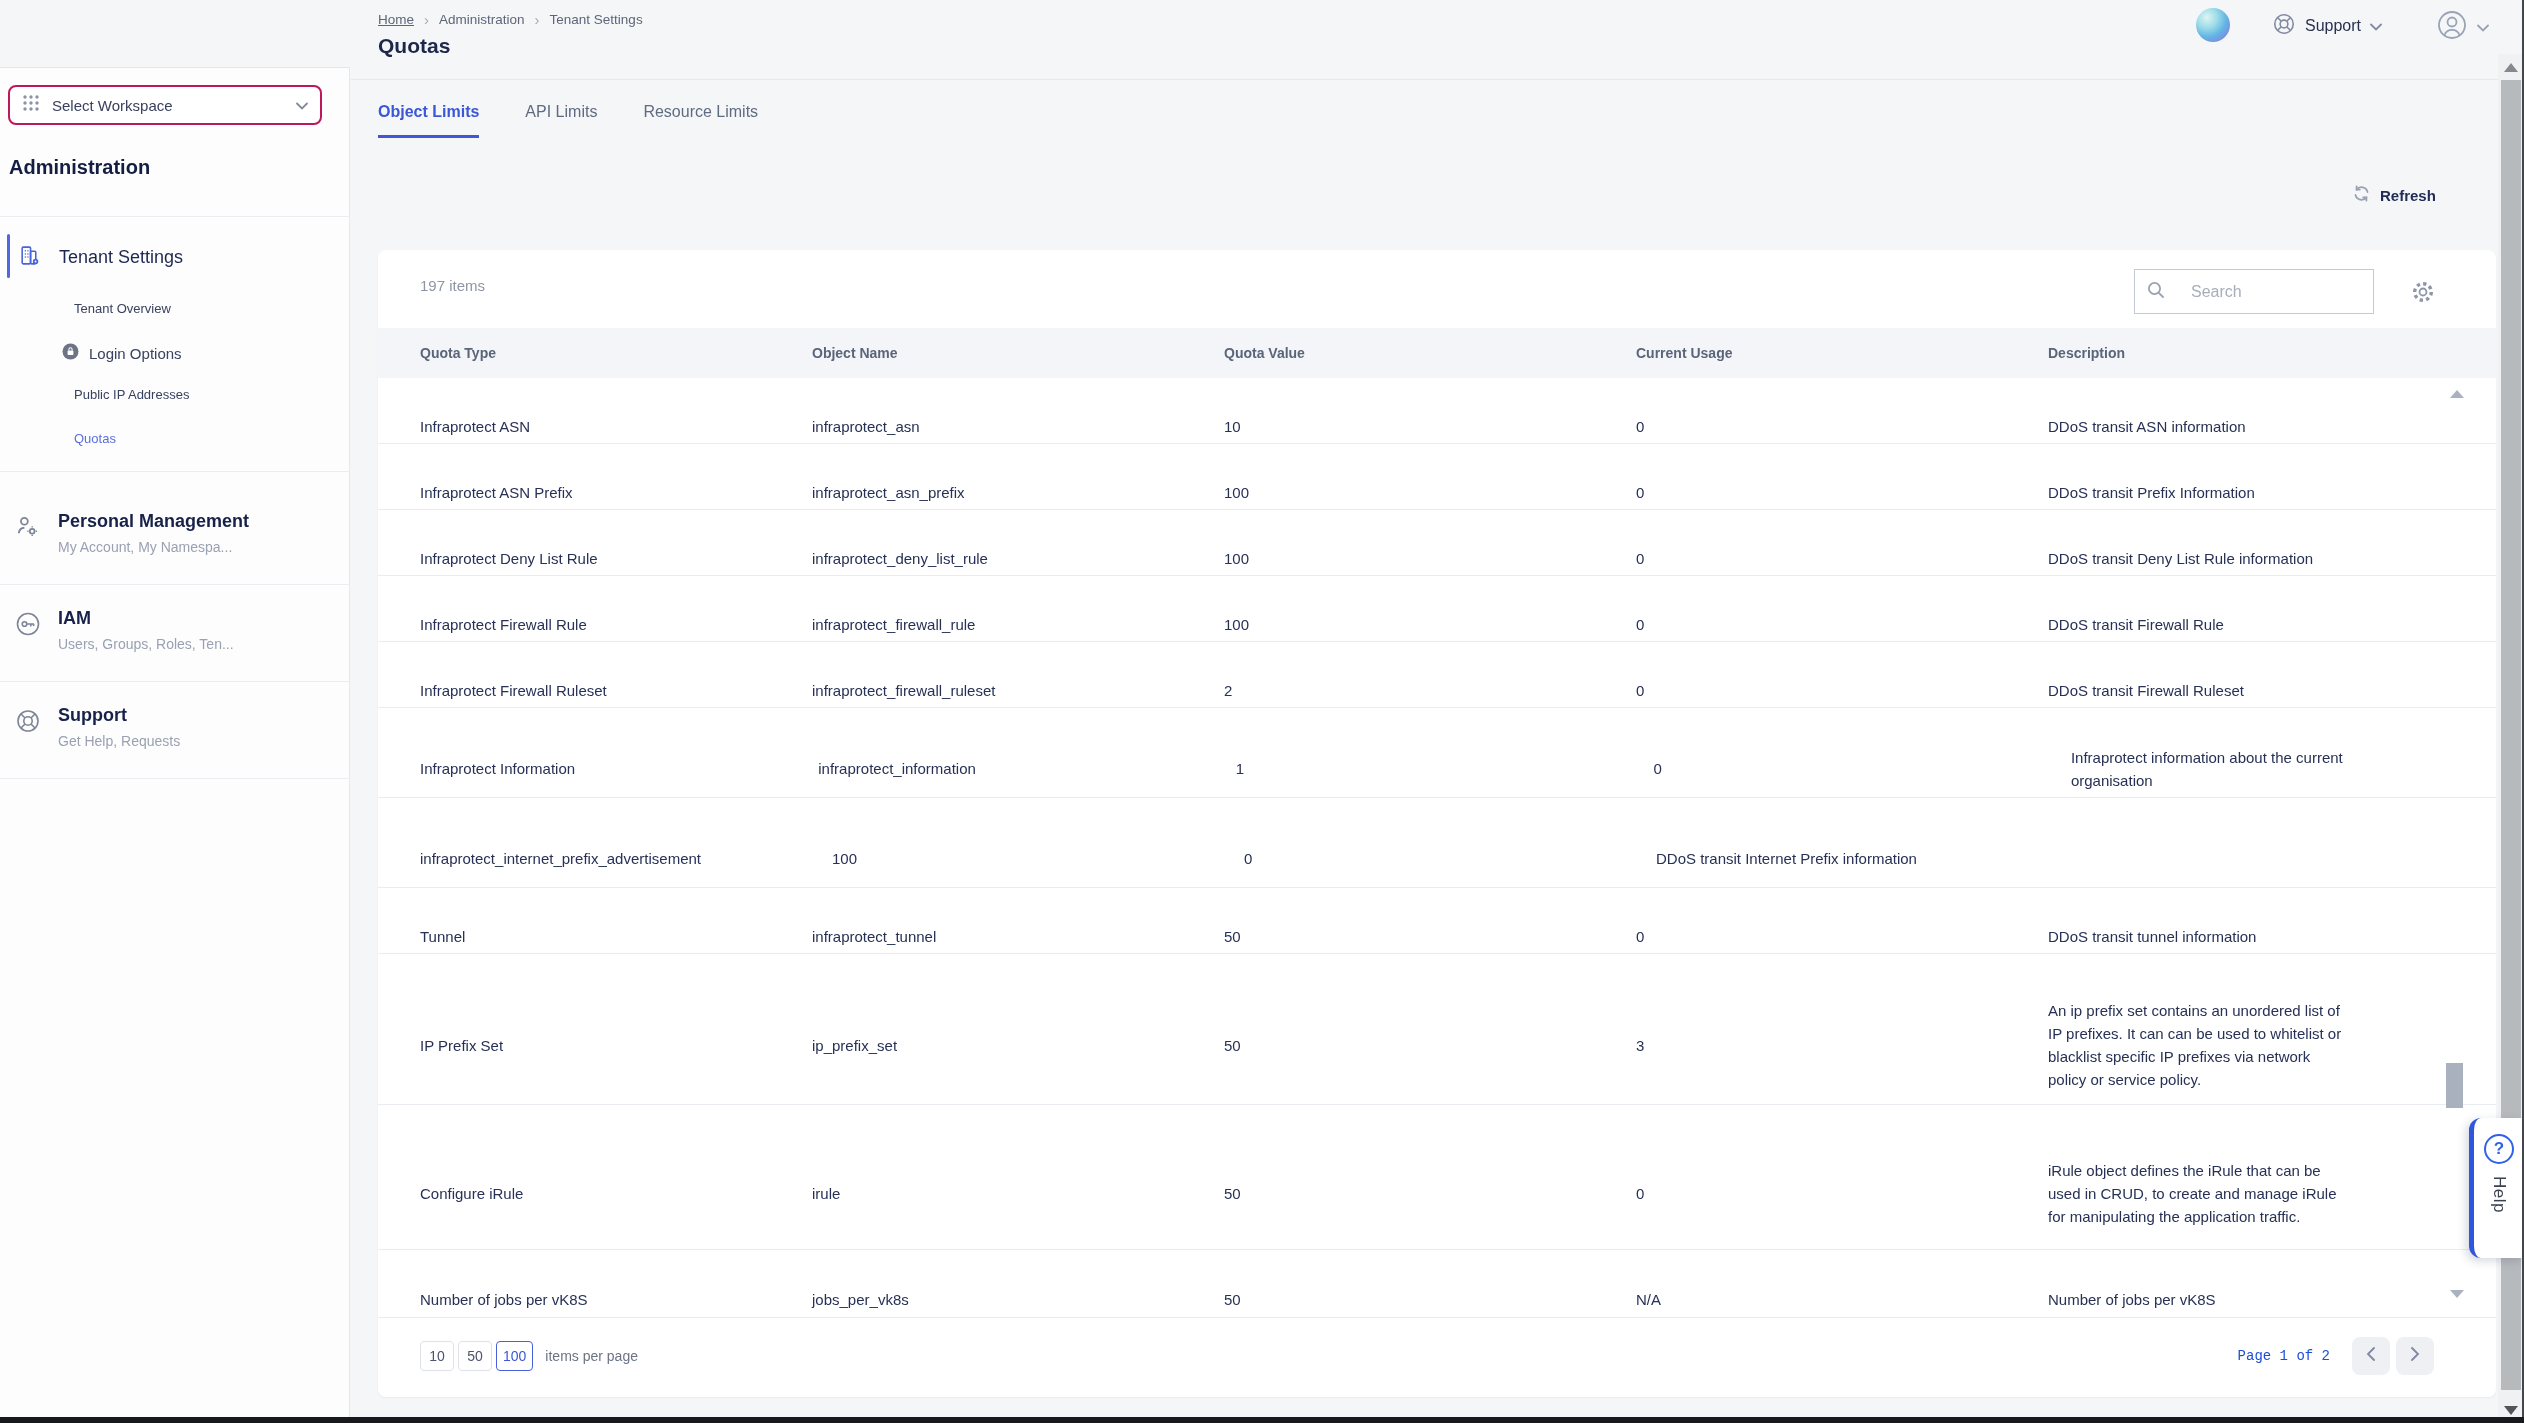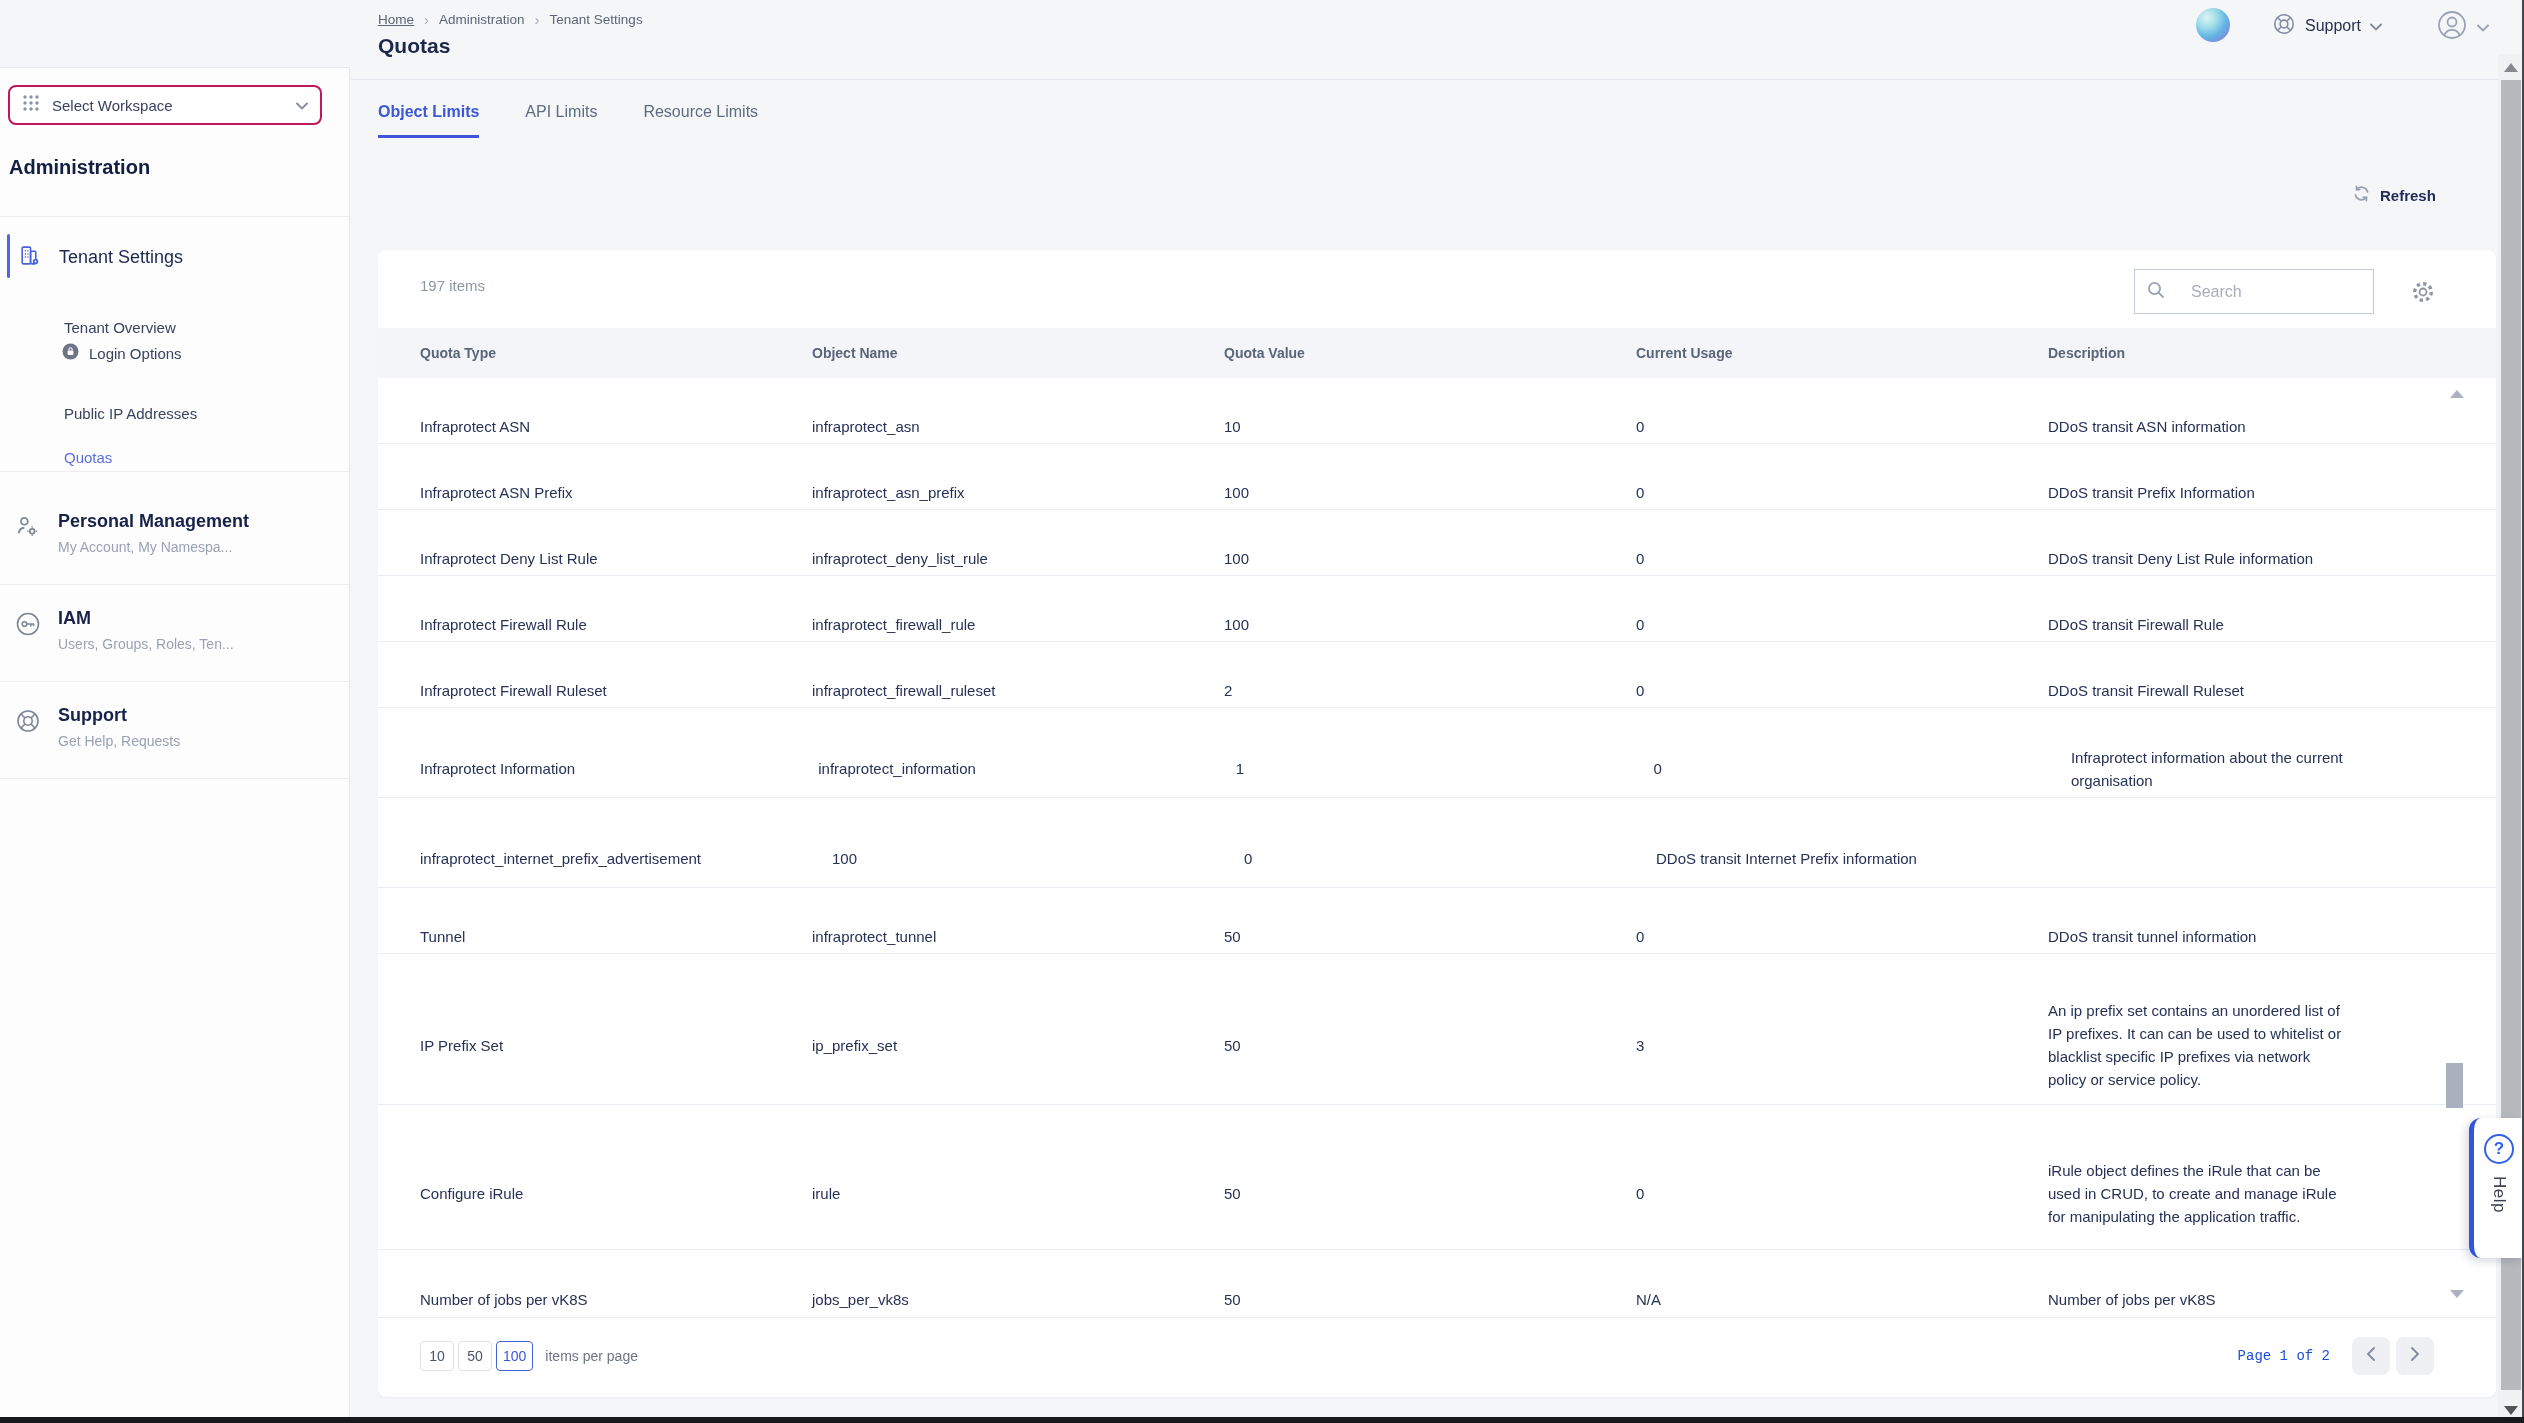--- a/index.html
+++ b/index.html
@@ -26,21 +26,21 @@
            border-top:1px solid #e4e7ec;border-right:1px solid #e4e7ec;box-sizing:border-box;}
   #workspace-btn{position:absolute;left:8px;top:17px;width:314px;height:40px;box-sizing:border-box;
                  background:#fff;border:2px solid #be185d;border-radius:8px;display:flex;
                  align-items:center;padding:0 12px;gap:12px;cursor:pointer;}
   #workspace-btn .label{font-size:15px;color:#39415e;flex:1;}
   #admin-heading{position:absolute;left:9px;top:88px;font-size:20px;font-weight:700;color:#131e42;}
   .side-divider{position:absolute;left:0;width:350px;height:1px;background:#ebedf2;}
   #ts-active-bar{position:absolute;left:7px;top:166px;width:3px;height:44px;background:#4f67e4;border-radius:2px;}
   #ts-row{position:absolute;left:18px;top:176px;display:flex;align-items:center;gap:18px;cursor:pointer;}
   #ts-row .label{font-size:18px;color:#1d2850;font-weight:500;}
-  .subnav{position:absolute;left:64px;font-size:15px;color:#39425f;cursor:pointer;margin-top:18px;}
+  .subnav{position:absolute;left:74px;font-size:13px;color:#39425f;cursor:pointer;}
   .subnav.active{color:#5b6ee0;}
   .subnav-iconrow{position:absolute;left:62px;display:flex;align-items:center;gap:10px;cursor:pointer;
                   font-size:15px;color:#39425f;}
   .module{position:absolute;left:0;width:350px;cursor:pointer;}
   .module .icon{position:absolute;left:15px;top:3px;}
   .module .m-title{position:absolute;left:58px;top:0;font-size:18px;font-weight:700;color:#17214a;}
   .module .m-sub{position:absolute;left:58px;top:28px;font-size:14px;color:#9aa1b2;}
 
   
   #tabs{left:378px;top:103px;display:flex;gap:46px;}

